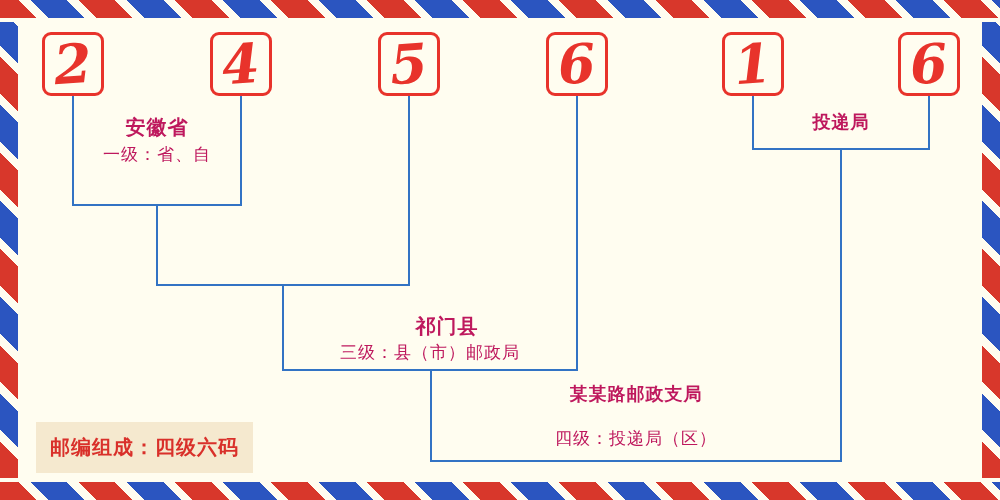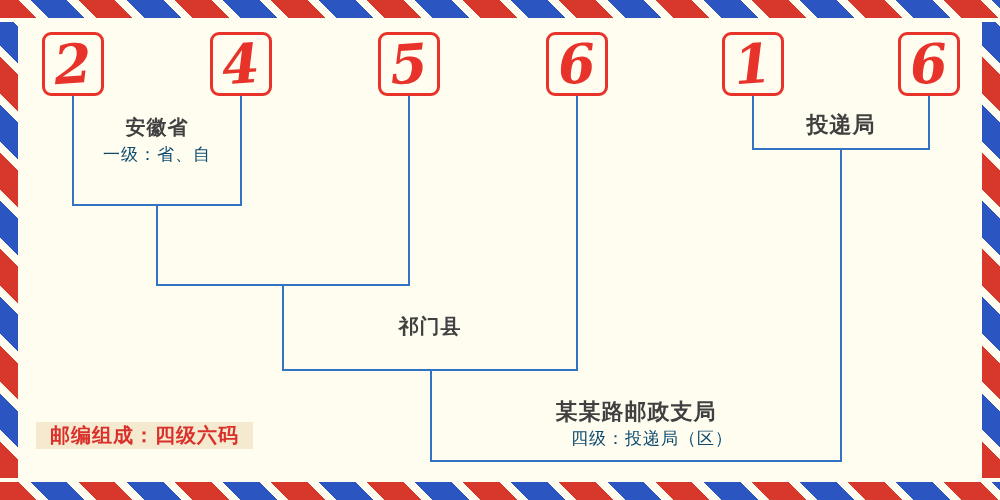--- a/index.html
+++ b/index.html
@@ -38,32 +38,32 @@
     transform:rotate(-4deg);line-height:1;
   }
 
   
   .line{position:absolute;background:#3273c4;}
   .line.v{width:2px;}
   .line.h{height:2px;}
 
   
   .place{
-    position:absolute;text-align:center;color:#404040;font-weight:bold;
+    position:absolute;text-align:center;color:#be185d;font-weight:bold;
     font-size:20px;letter-spacing:1px;
   }
-  .place.small{font-size:22px;}
+  .place.small{font-size:18px;}
   .desc{
-    position:absolute;text-align:center;color:#0c4a6e;
+    position:absolute;text-align:center;color:#be185d;
     font-size:17px;letter-spacing:1px;line-height:23px;
   }
   .composition{
     position:absolute;left:36px;top:422px;
     background:#f5e9cf;color:#d9302a;font-weight:bold;font-size:20px;
-    padding:0 14px;letter-spacing:1px;
+    padding:12px 14px;letter-spacing:1px;
   }
 </style>
 </head>
 <body>
 
 <div class="canvas">
 
   <div class="airmail-h top"></div>
   <div class="airmail-h bottom"></div>
   <div class="airmail-v left"></div>
@@ -107,22 +107,23 @@
   <div class="line v" style="left:430px;top:369px;height:93px"></div>
   <div class="line v" style="left:840px;top:148px;height:314px"></div>
   <div class="line h" style="left:430px;top:460px;width:412px"></div>
 
   <div class="place" style="left:57px;top:114px;width:200px">安徽省</div>
   <div class="desc" style="left:47px;top:143px;width:220px">
     <div>一级：省、自</div>
   </div>
 
 
-  <div class="place" style="left:330px;top:313px;width:200px">祁门县</div>
+  <div class="place" style="left:347px;top:313px;width:200px">祁门县</div>
+  <div class="desc" style="left:305px;top:341px;width:250px">三级：县（市）邮政局</div>
 
-  <div class="place small" style="left:511px;top:397px;width:250px">某某路邮政支局</div>
-  <div class="desc" style="left:527px;top:427px;width:250px">四级：投递局（区）</div>
+  <div class="place small" style="left:511px;top:382px;width:250px">某某路邮政支局</div>
+  <div class="desc" style="left:511px;top:427px;width:250px">四级：投递局（区）</div>
 
   <div class="place small" style="left:766px;top:110px;width:150px">投递局</div>
 
   <div class="composition">邮编组成：四级六码</div>
 
 </div>
 
 </body></html>

